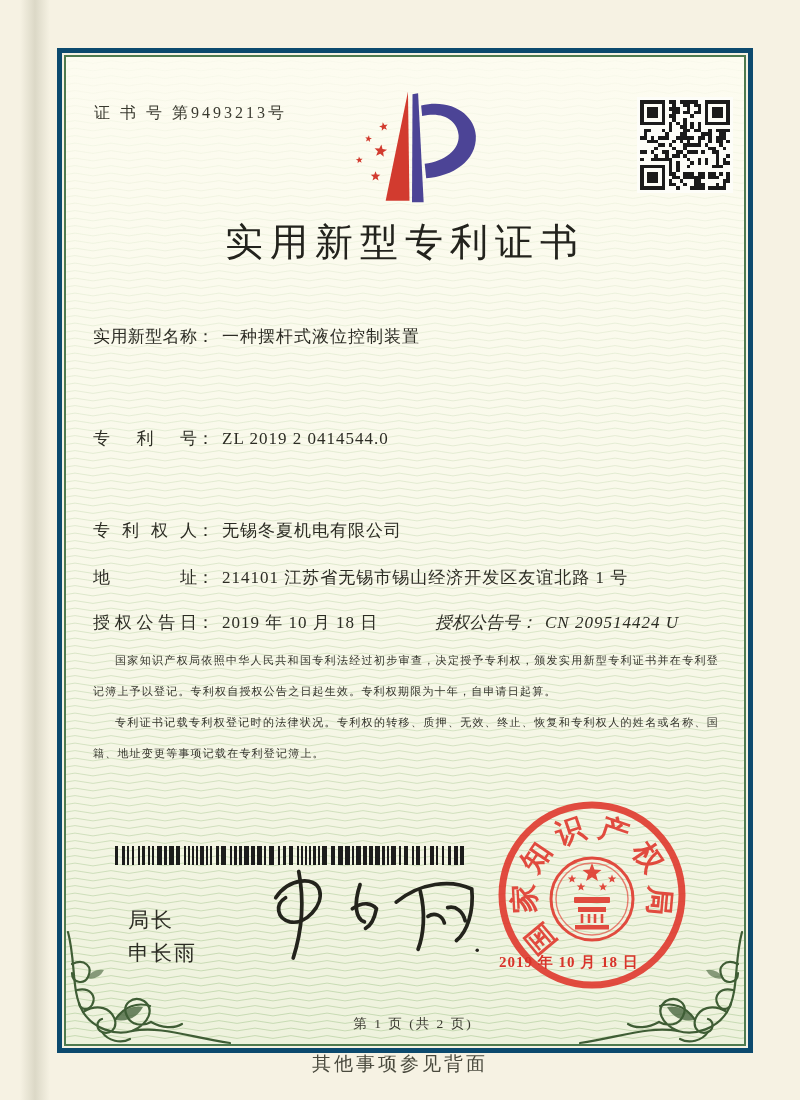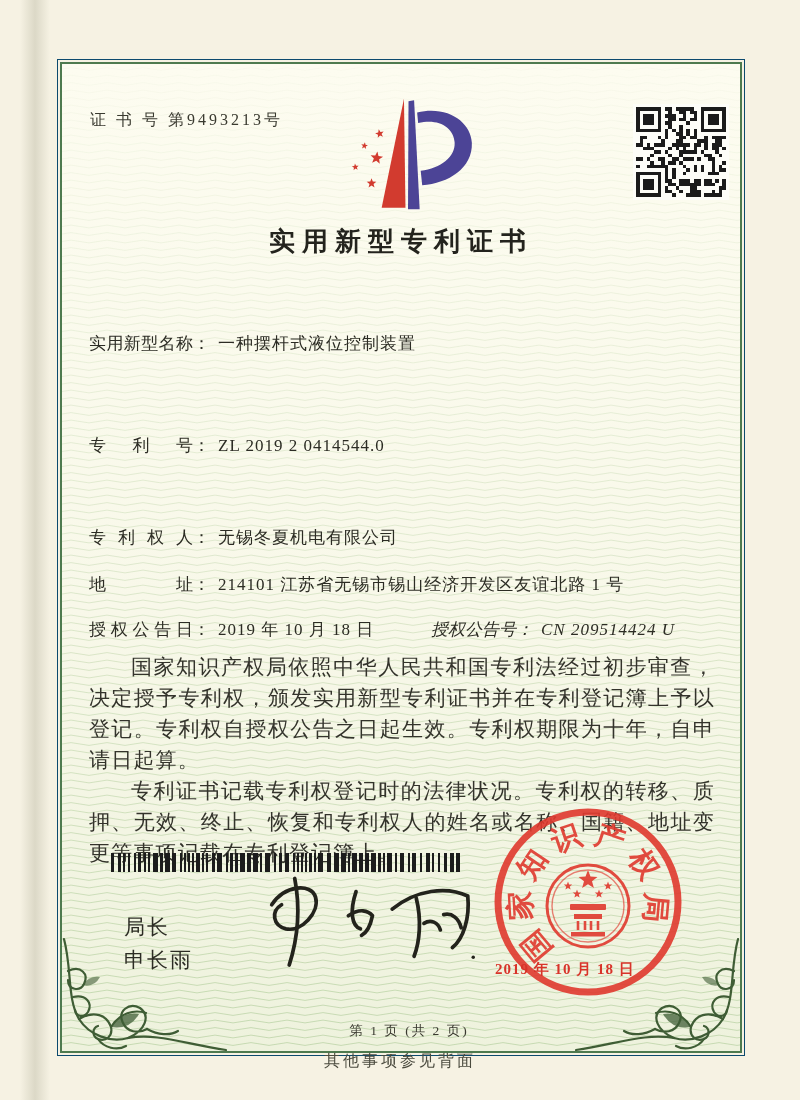--- a/index.html
+++ b/index.html
@@ -4,45 +4,45 @@
 <style>
   html,body{margin:0;padding:0;}
   body{
     width:800px;height:1100px;position:relative;overflow:hidden;
     background:#f6f2e3;
     font-family:"Liberation Serif","DejaVu Serif",serif;
     color:#2f2f28;
   }
   .spine-shadow{position:absolute;left:20px;top:0;width:30px;height:1100px;
     background:linear-gradient(90deg,rgba(0,0,0,0),rgba(100,100,70,.18) 50%,rgba(0,0,0,0));}
-  .frame{position:absolute;left:57px;top:59px;width:686px;height:995px;border:1px solid #0c4a6e;}
+  .frame{position:absolute;left:57px;top:48px;width:686px;height:995px;border:5px solid #0c4a6e;}
   .frame-inner{position:absolute;inset:2px;border:2px solid #4e7a4f;
     background:linear-gradient(180deg,#fdfcf0 0%,#f8f8e9 55%,#eef2dd 100%);}
   .guilloche{position:absolute;inset:0;width:100%;height:100%;}
   .content{position:absolute;inset:0;font-size:17px;}
   .abs{position:absolute;}
   .cert-no{left:28px;top:46px;font-size:16px;letter-spacing:3px;color:#3a3a30;}
-  .title{left:0;top:160px;width:100%;text-align:center;font-size:26px;font-weight:bold;
+  .title{left:0;top:160px;width:100%;text-align:center;font-size:38px;font-weight:normal;
     letter-spacing:7px;color:#23231d;}
   .field-row{left:27px;width:630px;height:24px;white-space:nowrap;color:#2c2c24;}
   .flabel{display:inline-block;width:104px;text-align:justify;text-align-last:justify;vertical-align:bottom;}
   .colon{margin-right:8px;}
   .fvalue{letter-spacing:1px;}
   .grant-no{position:absolute;left:342px;top:0;white-space:nowrap;font-style:italic;}
-  .body-text{left:27px;top:588px;width:626px;font-size:21px;line-height:31px;
+  .body-text{left:27px;top:588px;width:626px;font-size:11px;line-height:31px;
     letter-spacing:1.2px;color:#33332b;text-align:justify;}
   .body-text p{margin:0;text-indent:2em;}
   .barcode{left:49px;top:789px;width:352px;height:19px;}
   .commissioner{left:62px;font-size:21px;letter-spacing:2px;color:#2c2c24;text-align:center;}
   .signature{left:190px;top:805px;width:230px;height:100px;}
   .seal{left:426px;top:738px;width:200px;height:200px;opacity:.9;}
   .seal-date{left:433px;top:896px;font-size:15px;letter-spacing:1px;color:#d8342a;font-weight:bold;}
   .page-info{left:0;top:958px;width:100%;text-align:center;font-size:13.5px;letter-spacing:2px;color:#3a3a30;padding-left:8px;}
   .back-note{position:absolute;left:57px;top:1051px;width:686px;text-align:center;
-    font-size:16px;letter-spacing:3px;color:#4a4a3e;}
+    font-size:19px;letter-spacing:3px;color:#4a4a3e;}
   .logo{left:269px;top:27px;width:152px;height:132px;}
   .qr{left:571px;top:40px;width:90px;height:90px;background:#fdfdf8;padding:3px;}
   .ornament{position:absolute;width:175px;height:118px;}
   .orn-left{left:-4px;bottom:-4px;}
   .orn-right{right:-4px;bottom:-4px;transform:scaleX(-1);}
 </style>
 </head>
 <body>
 
 <div class="spine-shadow"></div>

